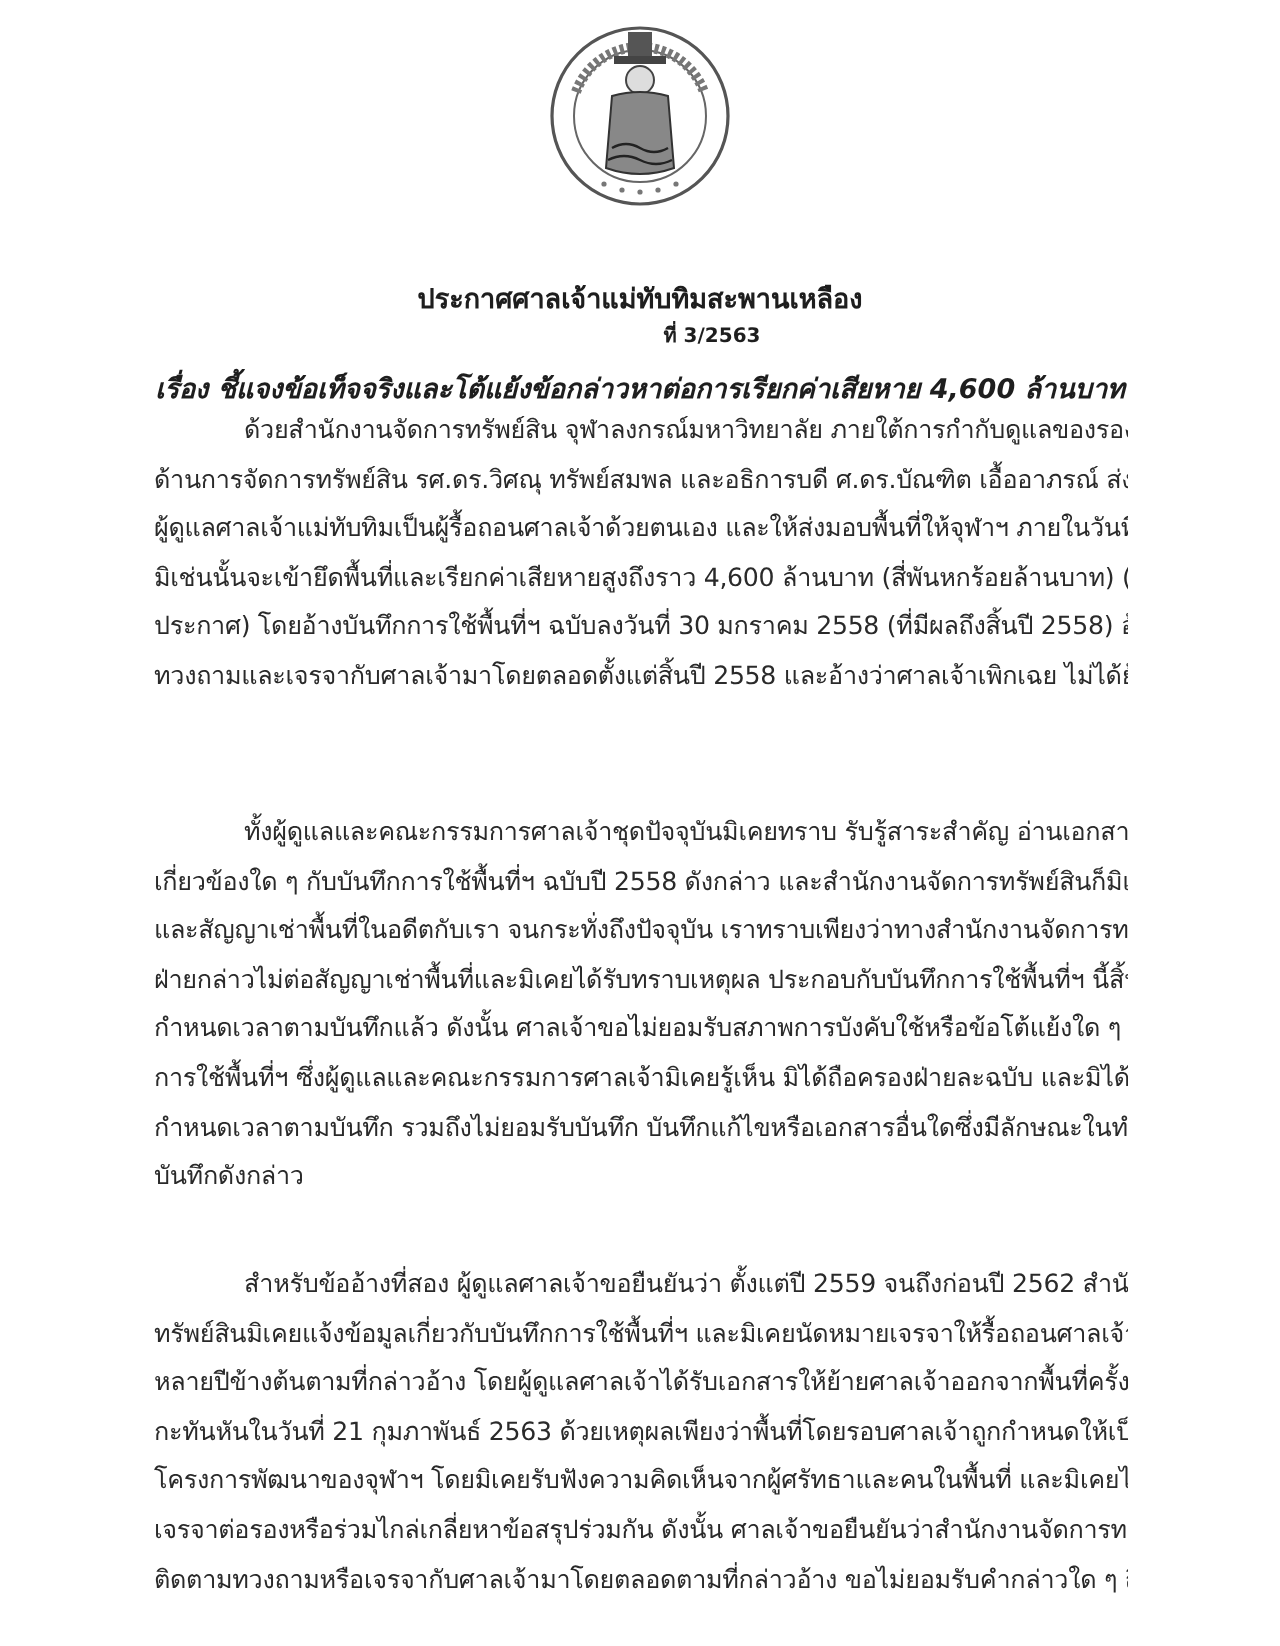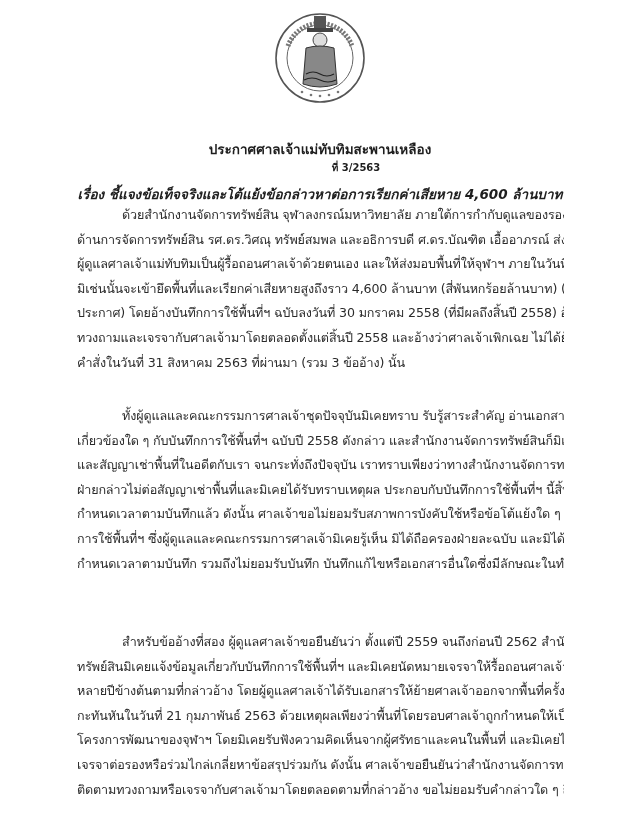--- a/index.html
+++ b/index.html
@@ -57,31 +57,31 @@
 <div class="title-block t2">ที่ 3/2563</div>
 <div class="title-block t3">เรื่อง ชี้แจงข้อเท็จจริงและโต้แย้งข้อกล่าวหาต่อการเรียกค่าเสียหาย 4,600 ล้านบาท</div>
 
 <div class="para p1">
   <span class="line indent">ด้วยสำนักงานจัดการทรัพย์สิน จุฬาลงกรณ์มหาวิทยาลัย ภายใต้การกำกับดูแลของรองอธิการบดี</span>
   <span class="line">ด้านการจัดการทรัพย์สิน รศ.ดร.วิศณุ ทรัพย์สมพล และอธิการบดี ศ.ดร.บัณฑิต เอื้ออาภรณ์ ส่งหนังสือให้</span>
   <span class="line">ผู้ดูแลศาลเจ้าแม่ทับทิมเป็นผู้รื้อถอนศาลเจ้าด้วยตนเอง และให้ส่งมอบพื้นที่ให้จุฬาฯ ภายในวันที่ 16 กันยายน</span>
   <span class="line">มิเช่นนั้นจะเข้ายึดพื้นที่และเรียกค่าเสียหายสูงถึงราว 4,600 ล้านบาท (สี่พันหกร้อยล้านบาท) (นับถึงวันที่</span>
   <span class="line">ประกาศ) โดยอ้างบันทึกการใช้พื้นที่ฯ ฉบับลงวันที่ 30 มกราคม 2558 (ที่มีผลถึงสิ้นปี 2558) อ้างว่าได้ติดตาม</span>
   <span class="line">ทวงถามและเจรจากับศาลเจ้ามาโดยตลอดตั้งแต่สิ้นปี 2558 และอ้างว่าศาลเจ้าเพิกเฉย ไม่ได้ย้ายออกตาม</span>
-  <span class="line">คำสั่งในวันที่ 31 สิงหาคม 2563 ที่ผ่านมา (รวม 3 ข้ออ้าง) นั้น</span>
 </div>
 
 <div class="para p2">
   <span class="line indent">ทั้งผู้ดูแลและคณะกรรมการศาลเจ้าชุดปัจจุบันมิเคยทราบ รับรู้สาระสำคัญ อ่านเอกสาร หรือมีส่วน</span>
   <span class="line">เกี่ยวข้องใด ๆ กับบันทึกการใช้พื้นที่ฯ ฉบับปี 2558 ดังกล่าว และสำนักงานจัดการทรัพย์สินก็มิเคยให้บันทึกฯ</span>
   <span class="line">และสัญญาเช่าพื้นที่ในอดีตกับเรา จนกระทั่งถึงปัจจุบัน เราทราบเพียงว่าทางสำนักงานจัดการทรัพย์สินเป็น</span>
   <span class="line">ฝ่ายกล่าวไม่ต่อสัญญาเช่าพื้นที่และมิเคยได้รับทราบเหตุผล ประกอบกับบันทึกการใช้พื้นที่ฯ นี้สิ้นสุดและพ้น</span>
   <span class="line">กำหนดเวลาตามบันทึกแล้ว ดังนั้น ศาลเจ้าขอไม่ยอมรับสภาพการบังคับใช้หรือข้อโต้แย้งใด ๆ ที่อ้างจากบันทึก</span>
   <span class="line">การใช้พื้นที่ฯ ซึ่งผู้ดูแลและคณะกรรมการศาลเจ้ามิเคยรู้เห็น มิได้ถือครองฝ่ายละฉบับ และมิได้อยู่ใน</span>
   <span class="line">กำหนดเวลาตามบันทึก รวมถึงไม่ยอมรับบันทึก บันทึกแก้ไขหรือเอกสารอื่นใดซึ่งมีลักษณะในทำนองเดียวกับ</span>
+  <span class="line">บันทึกดังกล่าว</span>
 </div>
 
 <div class="para p3">
   <span class="line indent">สำหรับข้ออ้างที่สอง ผู้ดูแลศาลเจ้าขอยืนยันว่า ตั้งแต่ปี 2559 จนถึงก่อนปี 2562 สำนักงานจัดการ</span>
   <span class="line">ทรัพย์สินมิเคยแจ้งข้อมูลเกี่ยวกับบันทึกการใช้พื้นที่ฯ และมิเคยนัดหมายเจรจาให้รื้อถอนศาลเจ้า ตลอดช่วง</span>
   <span class="line">หลายปีข้างต้นตามที่กล่าวอ้าง โดยผู้ดูแลศาลเจ้าได้รับเอกสารให้ย้ายศาลเจ้าออกจากพื้นที่ครั้งแรกอย่าง</span>
   <span class="line">กะทันหันในวันที่ 21 กุมภาพันธ์ 2563 ด้วยเหตุผลเพียงว่าพื้นที่โดยรอบศาลเจ้าถูกกำหนดให้เป็นพื้นที่ใน</span>
   <span class="line">โครงการพัฒนาของจุฬาฯ โดยมิเคยรับฟังความคิดเห็นจากผู้ศรัทธาและคนในพื้นที่ และมิเคยได้รับโอกาส</span>
   <span class="line">เจรจาต่อรองหรือร่วมไกล่เกลี่ยหาข้อสรุปร่วมกัน ดังนั้น ศาลเจ้าขอยืนยันว่าสำนักงานจัดการทรัพย์สินไม่ได้</span>
   <span class="line">ติดตามทวงถามหรือเจรจากับศาลเจ้ามาโดยตลอดตามที่กล่าวอ้าง ขอไม่ยอมรับคำกล่าวใด ๆ ถึงความจำเป็น</span>

